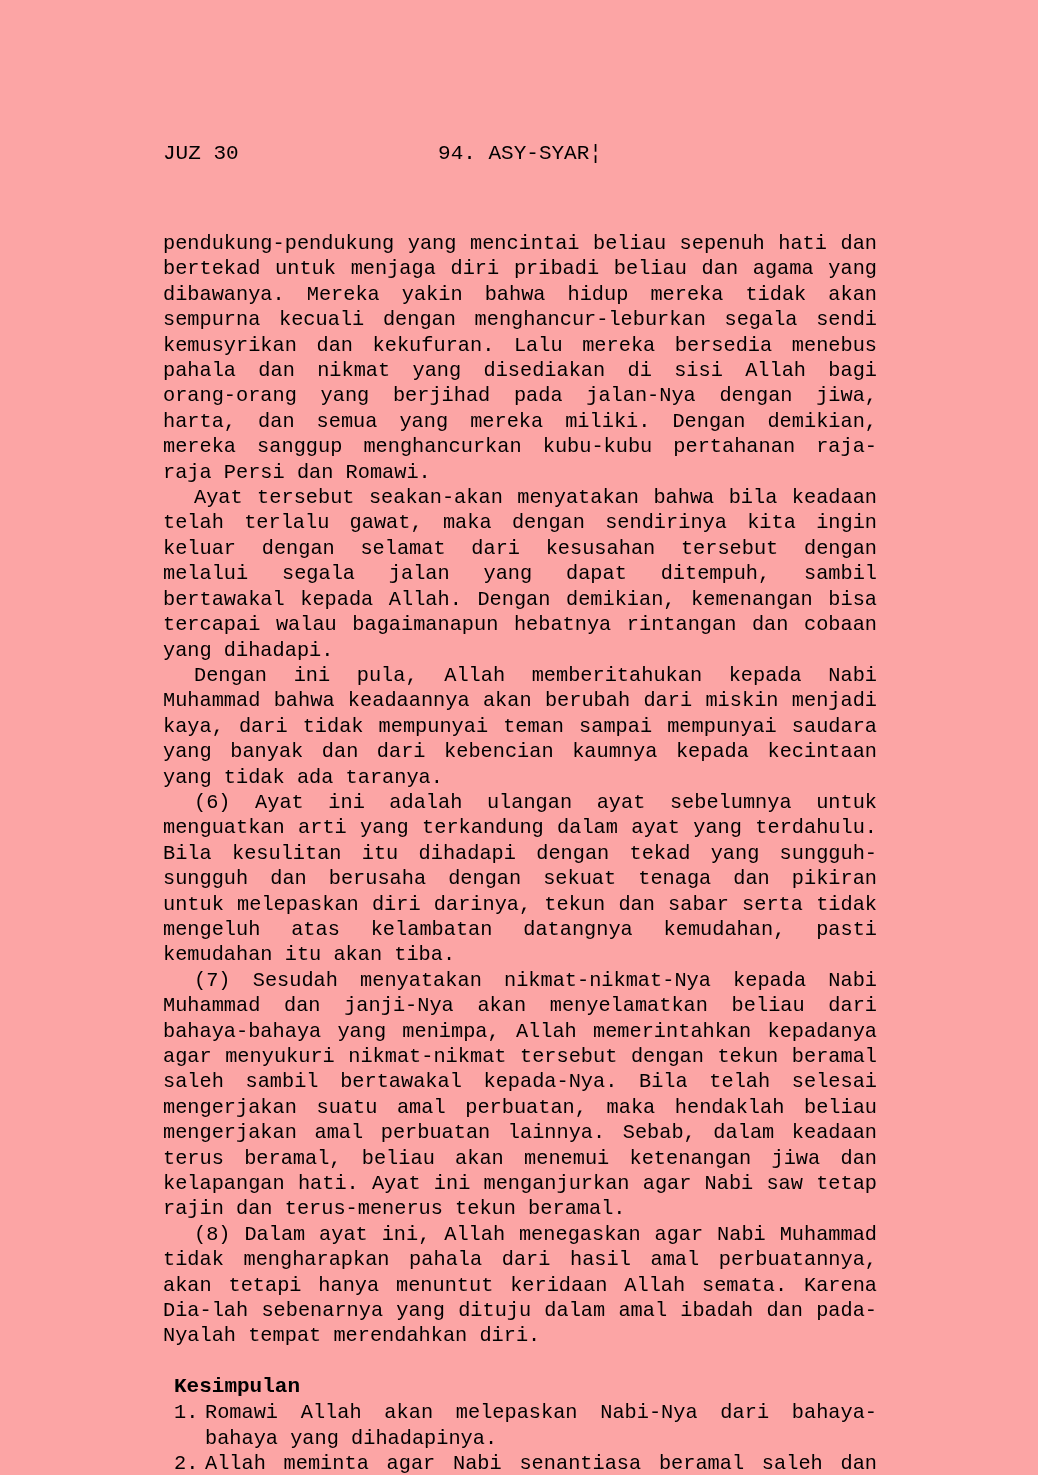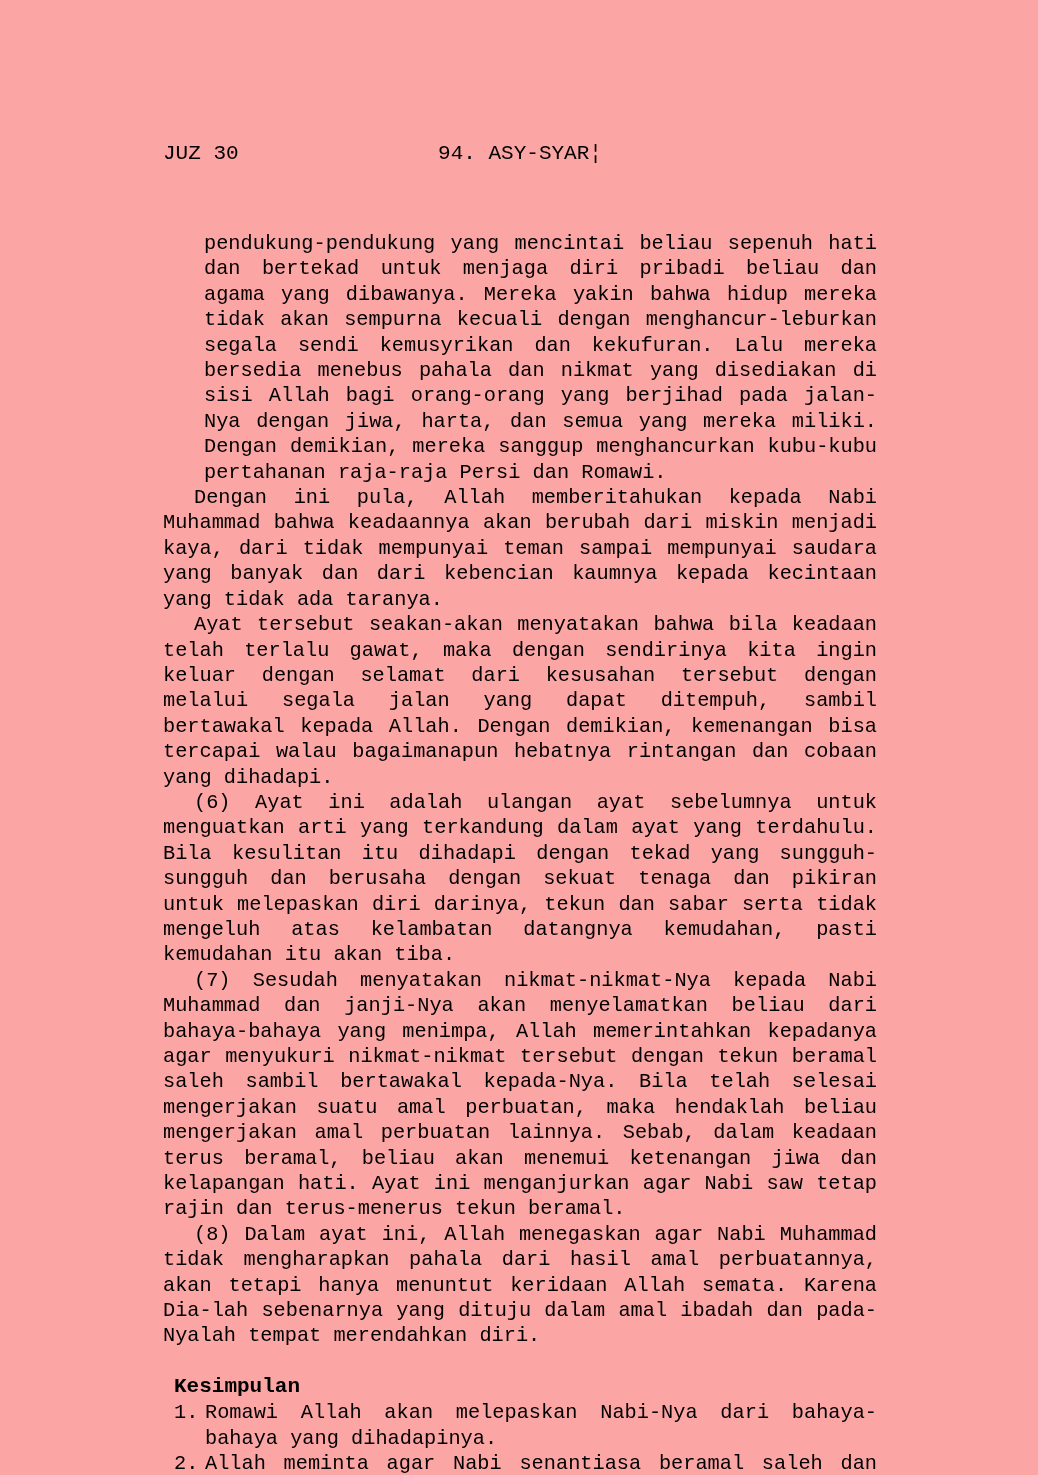--- a/index.html
+++ b/index.html
@@ -39,21 +39,20 @@
     line-height: 25.4px;
     text-align: justify;
   }
   .content p {
     margin: 0;
     padding: 0;
     text-indent: 31px;
   }
   .content p.no-indent {
     text-indent: 0;
-    margin-left: 41px;
   }
   .kesimpulan {
     margin-top: 25px;
     margin-left: 11px;
   }
   .kesimpulan-heading {
     font-weight: bold;
     font-size: 21px;
     margin: 0 0 1px 0;
     text-align: left;
@@ -81,22 +80,22 @@
 
 <div class="page">
 
   <div class="page-header">
     <span class="juz">JUZ 30</span>
     <span class="surah">94. ASY-SYAR¦</span>
   </div>
 
   <div class="content">
     <p class="no-indent">pendukung-pendukung yang mencintai beliau sepenuh hati dan bertekad untuk menjaga diri pribadi beliau dan agama yang dibawanya. Mereka yakin bahwa hidup mereka tidak akan sempurna kecuali dengan menghancur-leburkan segala sendi kemusyrikan dan kekufuran. Lalu mereka bersedia menebus pahala dan nikmat yang disediakan di sisi Allah bagi orang-orang yang berjihad pada jalan-Nya dengan jiwa, harta, dan semua yang mereka miliki. Dengan demikian, mereka sanggup menghancurkan kubu-kubu pertahanan raja-raja Persi dan Romawi.</p>
+    <p>Ayat tersebut seakan-akan menyatakan bahwa bila keadaan telah terlalu gawat, maka dengan sendirinya kita ingin keluar dengan selamat dari kesusahan tersebut dengan melalui segala jalan yang dapat ditempuh, sambil bertawakal kepada Allah. Dengan demikian, kemenangan bisa tercapai walau bagaimanapun hebatnya rintangan dan cobaan yang dihadapi.</p>
     <p>Dengan ini pula, Allah memberitahukan kepada Nabi Muhammad bahwa keadaannya akan berubah dari miskin menjadi kaya, dari tidak mempunyai teman sampai mempunyai saudara yang banyak dan dari kebencian kaumnya kepada kecintaan yang tidak ada taranya.</p>
-    <p>Ayat tersebut seakan-akan menyatakan bahwa bila keadaan telah terlalu gawat, maka dengan sendirinya kita ingin keluar dengan selamat dari kesusahan tersebut dengan melalui segala jalan yang dapat ditempuh, sambil bertawakal kepada Allah. Dengan demikian, kemenangan bisa tercapai walau bagaimanapun hebatnya rintangan dan cobaan yang dihadapi.</p>
     <p>(6) Ayat ini adalah ulangan ayat sebelumnya untuk menguatkan arti yang terkandung dalam ayat yang terdahulu. Bila kesulitan itu dihadapi dengan tekad yang sungguh-sungguh dan berusaha dengan sekuat tenaga dan pikiran untuk melepaskan diri darinya, tekun dan sabar serta tidak mengeluh atas kelambatan datangnya kemudahan, pasti kemudahan itu akan tiba.</p>
     <p>(7) Sesudah menyatakan nikmat-nikmat-Nya kepada Nabi Muhammad dan janji-Nya akan menyelamatkan beliau dari bahaya-bahaya yang menimpa, Allah memerintahkan kepadanya agar menyukuri nikmat-nikmat tersebut dengan tekun beramal saleh sambil bertawakal kepada-Nya. Bila telah selesai mengerjakan suatu amal perbuatan, maka hendaklah beliau mengerjakan amal perbuatan lainnya. Sebab, dalam keadaan terus beramal, beliau akan menemui ketenangan jiwa dan kelapangan hati. Ayat ini menganjurkan agar Nabi saw tetap rajin dan terus-menerus tekun beramal.</p>
     <p>(8) Dalam ayat ini, Allah menegaskan agar Nabi Muhammad tidak mengharapkan pahala dari hasil amal perbuatannya, akan tetapi hanya menuntut keridaan Allah semata. Karena Dia-lah sebenarnya yang dituju dalam amal ibadah dan pada-Nyalah tempat merendahkan diri.</p>
 
     <div class="kesimpulan">
       <div class="kesimpulan-heading">Kesimpulan</div>
       <div class="kesimpulan-list">
         <div class="k-item">
           <span class="k-num">1.</span>
           <span class="k-text">Romawi Allah akan melepaskan Nabi-Nya dari bahaya-bahaya yang dihadapinya.</span>

